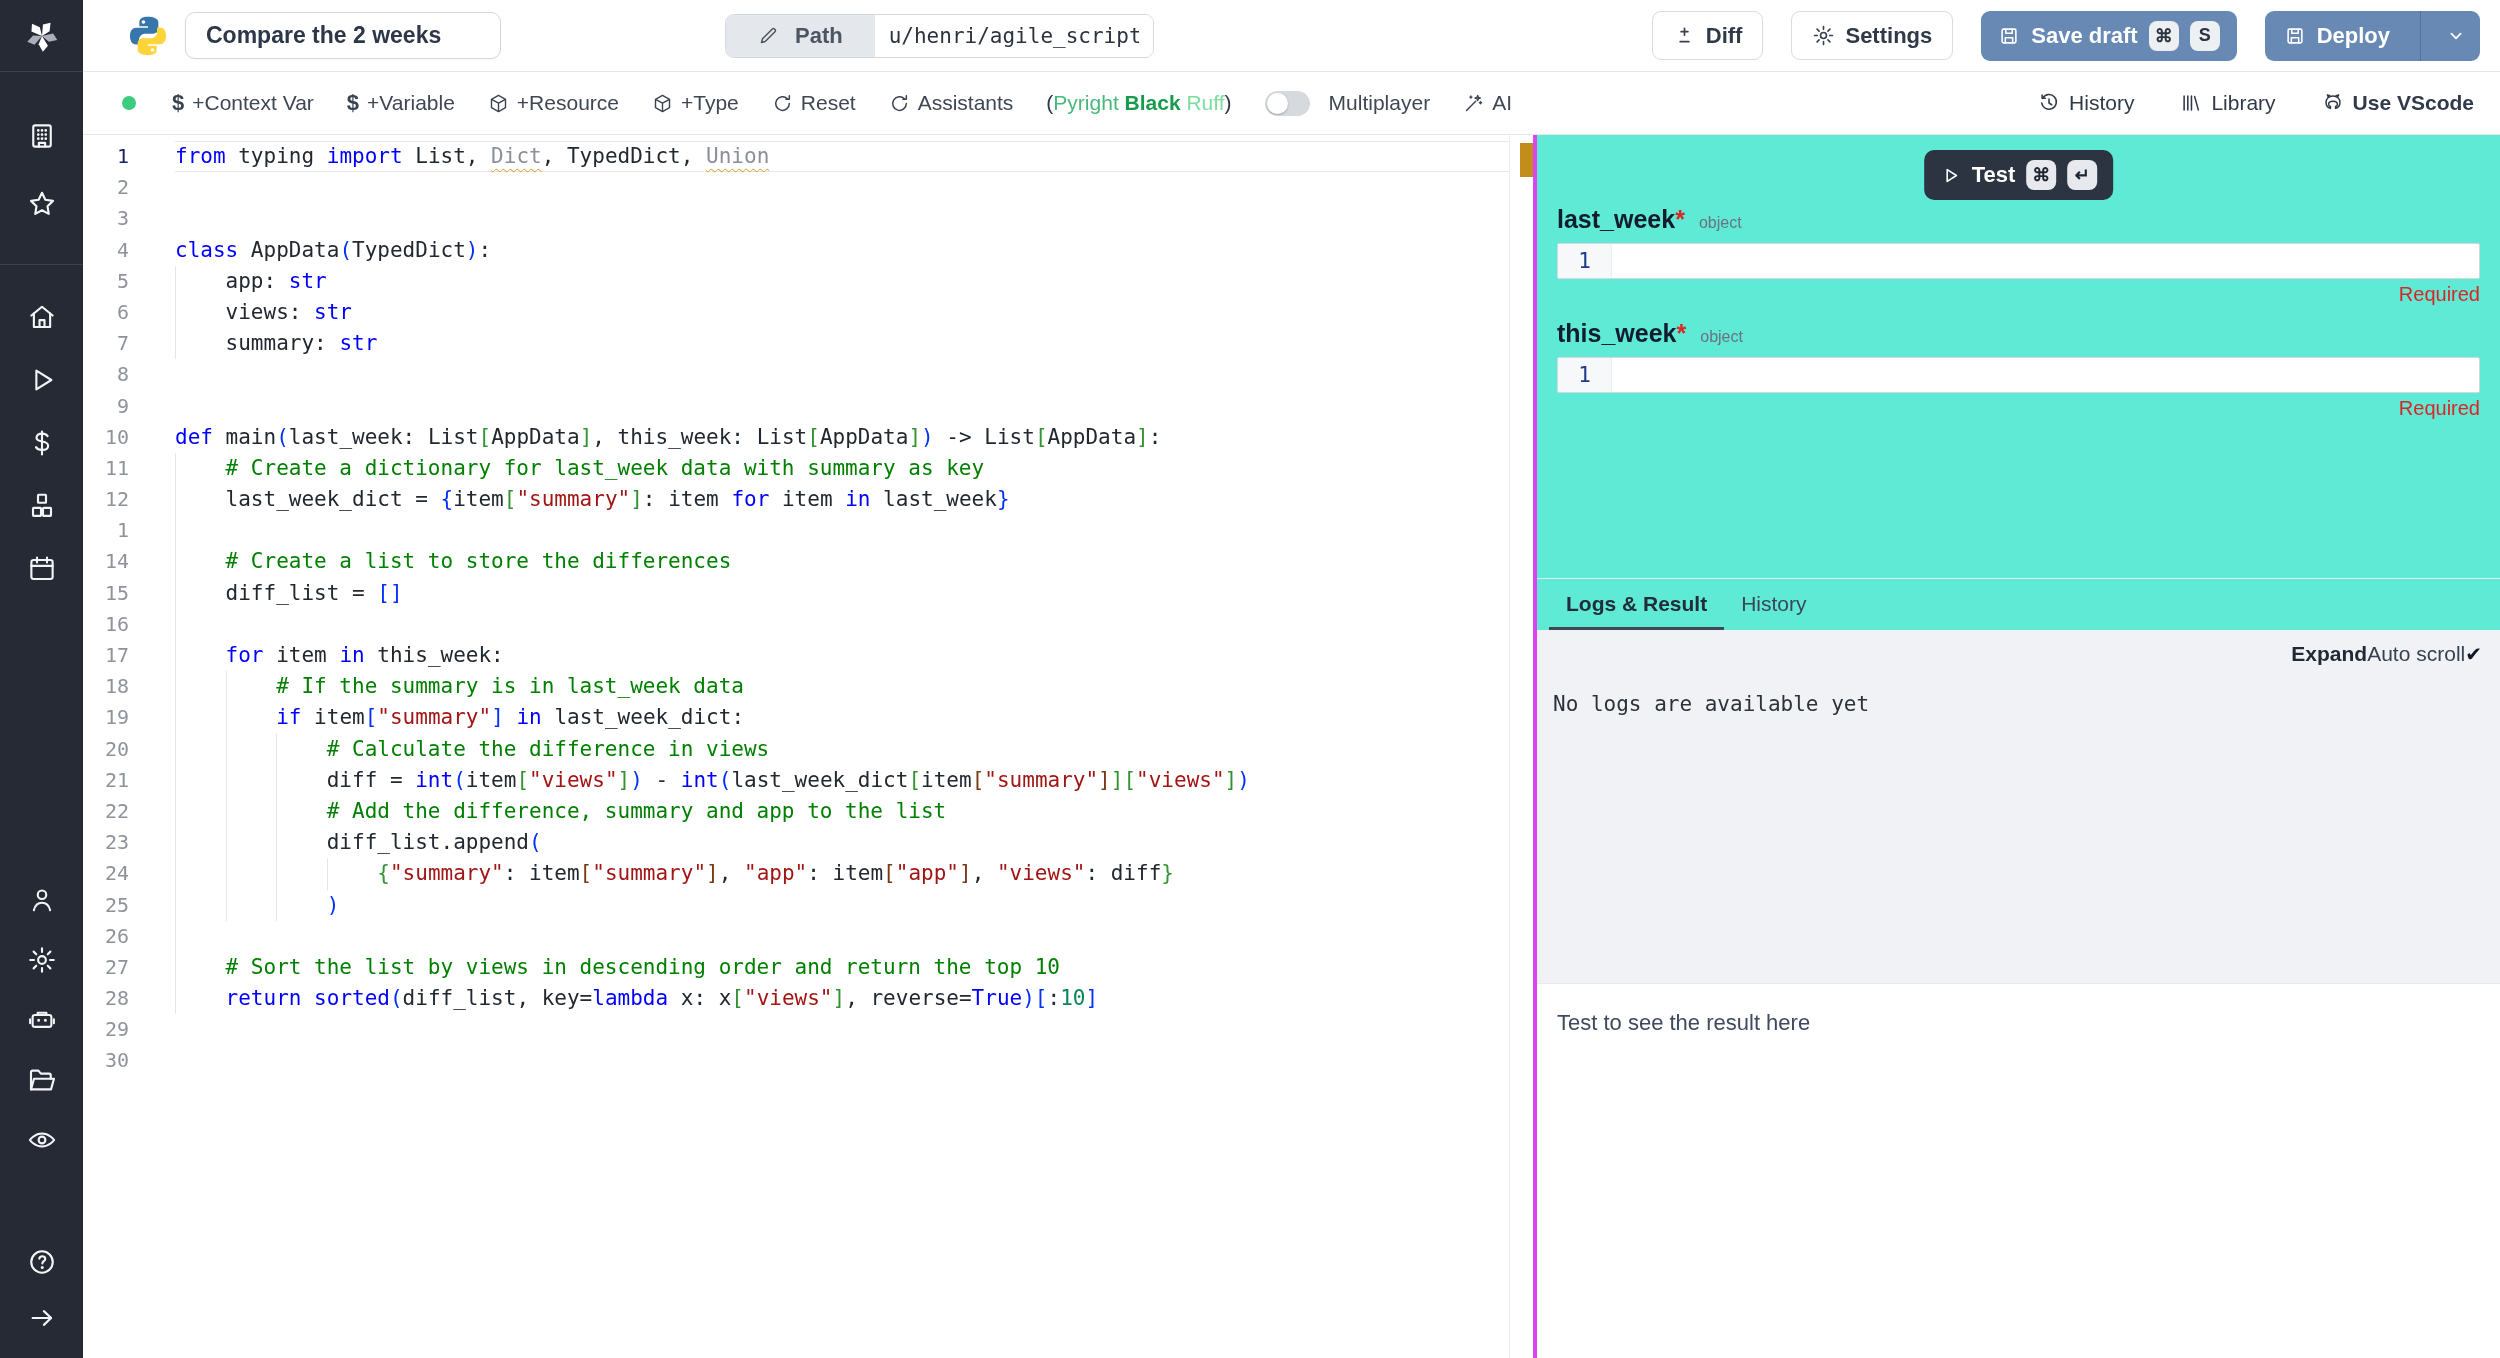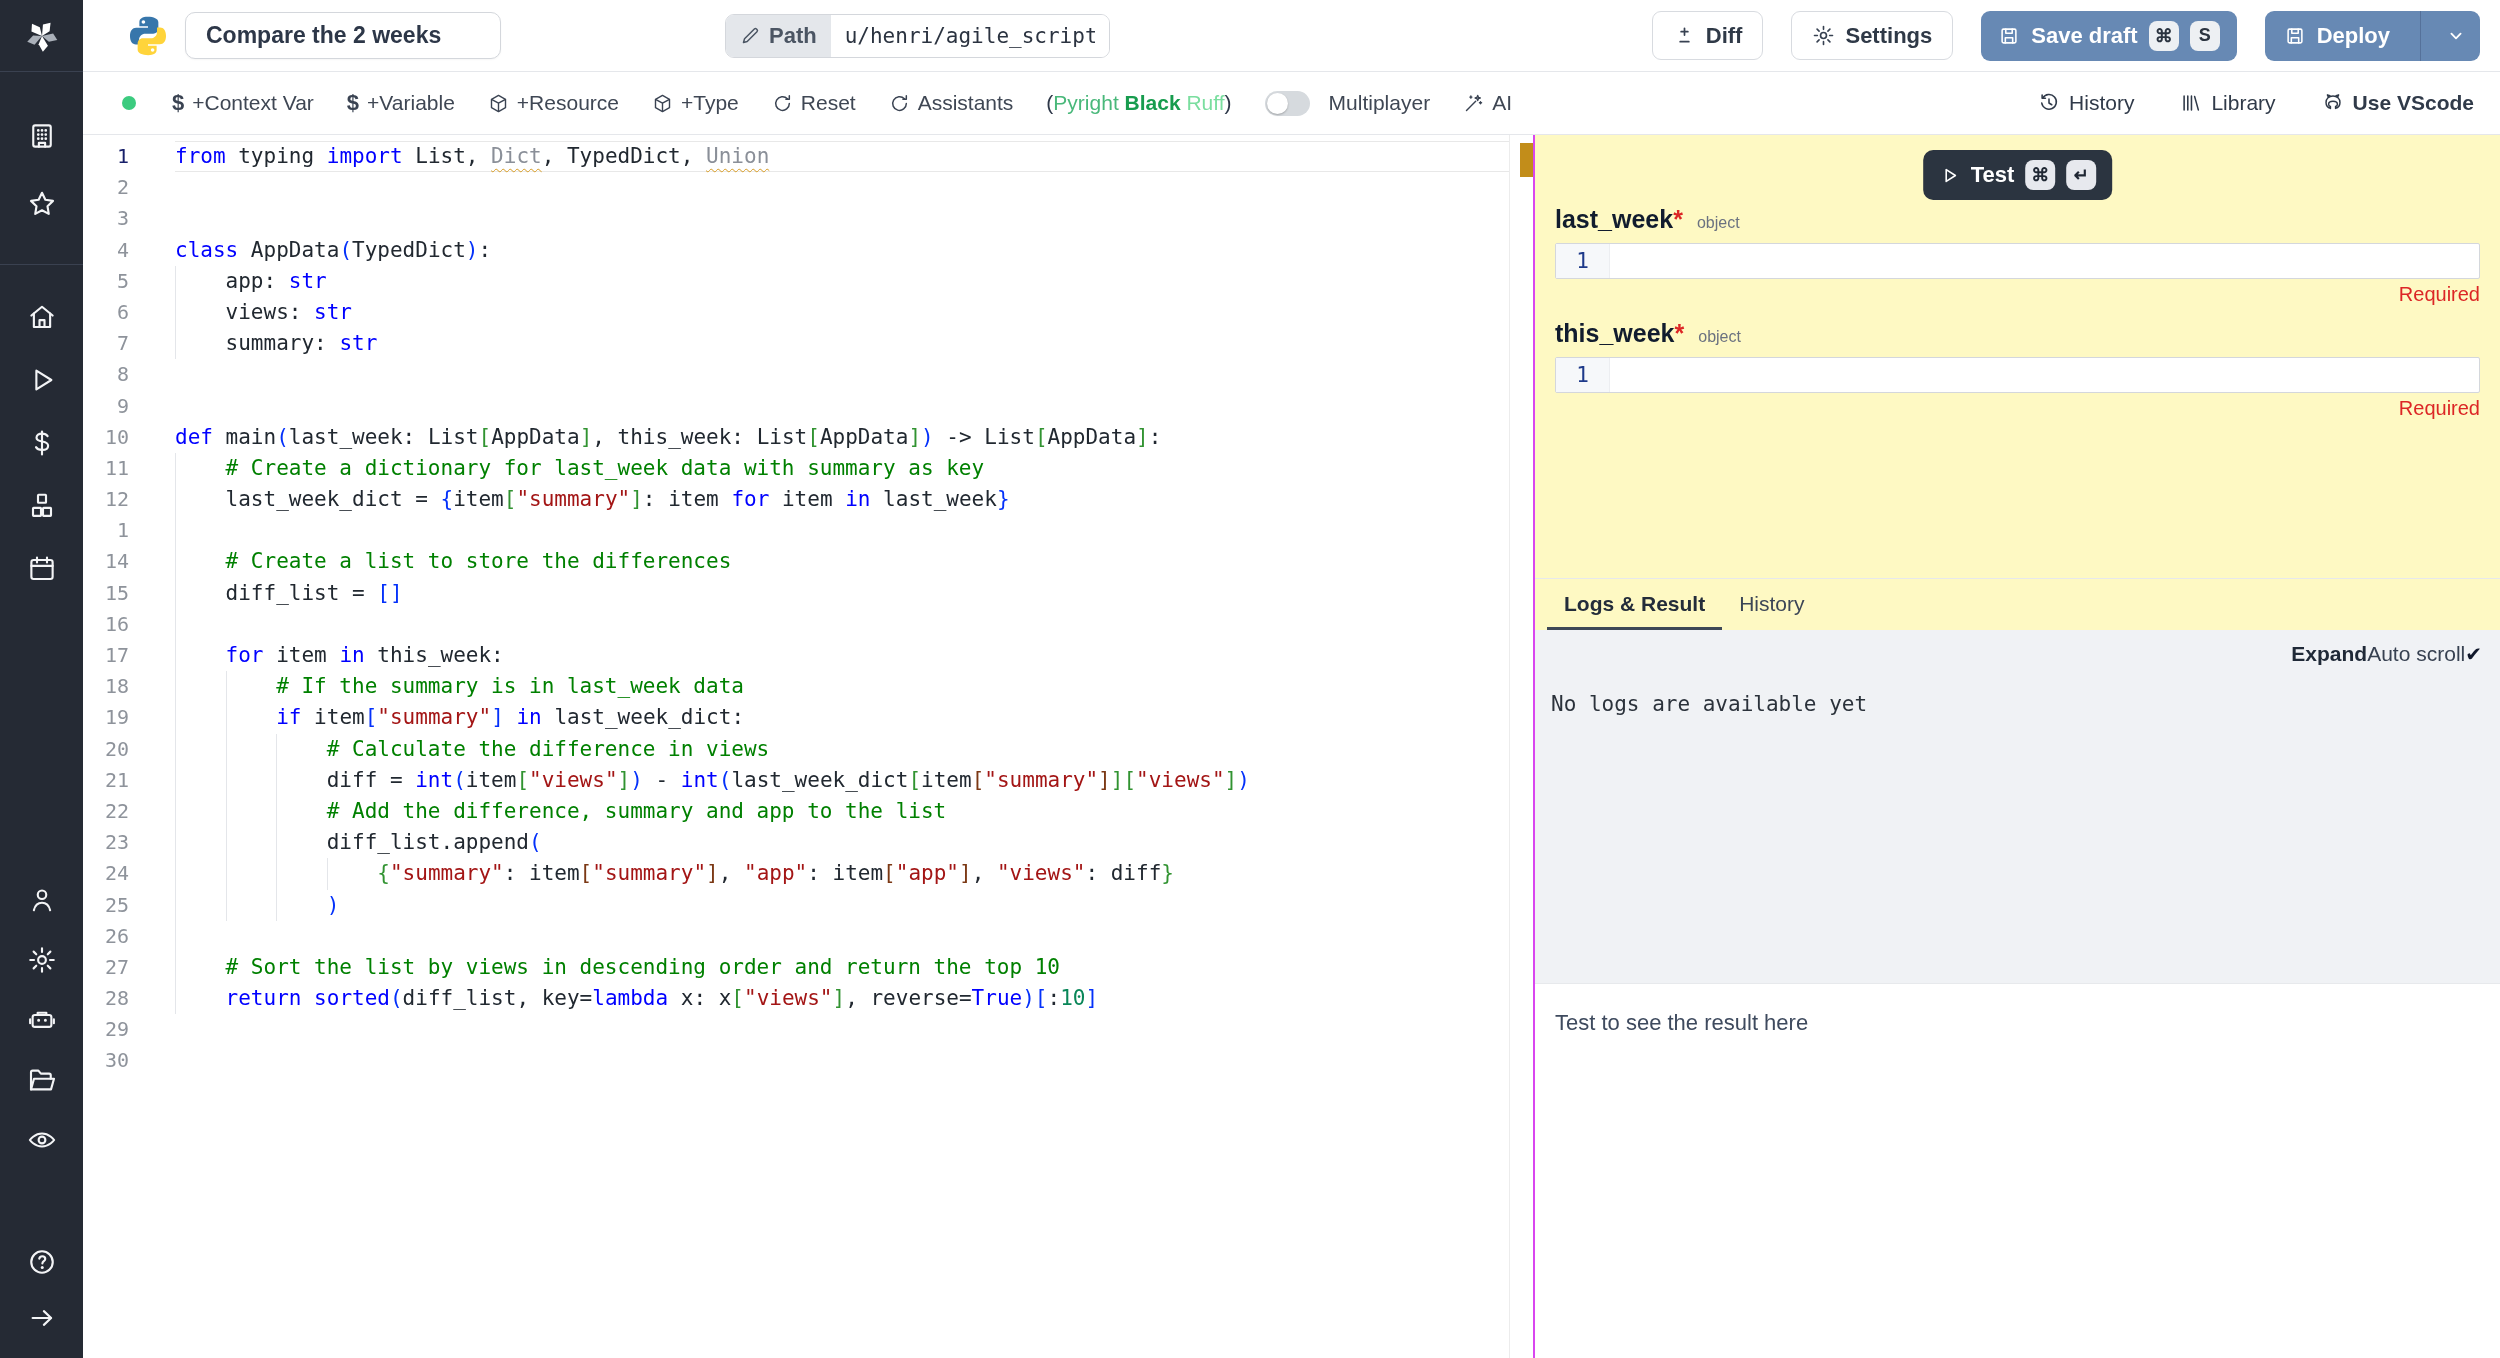--- a/index.html
+++ b/index.html
@@ -15,21 +15,21 @@
   #sb-divider { height:1px; background:#3a4150; width:83px; margin-top:40px; }
 
   
   #topbar { position:absolute; left:83px; top:0; right:0; height:72px; background:#fff;
             border-bottom:1px solid #e5e7eb; display:flex; align-items:center; padding-left:42px; }
   #py-logo { width:46px; height:48px; margin-right:14px; flex:none; }
   #title-input { width:316px; height:47px; border:1px solid #d4d7dc; border-radius:10px;
                  font-family:"Liberation Sans",sans-serif; font-size:23px; font-weight:700; color:#2d3748;
                  padding:0 20px; box-shadow:0 1px 2px rgba(0,0,0,.04); outline:none; }
   #path-group { display:flex; margin-left:224px; height:44px; border:1px solid #d4d7dc; border-radius:9px; overflow:hidden; }
-  #path-chip { background:#e4e7eb; display:flex; align-items:center; gap:8px; padding:0 14px;
+  #path-chip { background:#e4e7eb; display:flex; align-items:center; gap:16px; padding:0 32px;
                font-size:22px; font-weight:600; color:#4b5563; }
   #path-chip svg { width:21px; height:21px; color:#4b5563; }
   #path-input { width:278px; border:none; outline:none; font-family:"DejaVu Sans Mono",monospace;
                 font-size:21px; color:#2b3340; padding:16px 14px; }
   #topbar-right { margin-left:auto; margin-right:20px; display:flex; align-items:center; gap:28px; }
   .tb-btn { height:49px; display:flex; align-items:center; gap:10px; background:#fff;
             border:1px solid #d8dbe0; border-radius:9px; padding:0 20px; font-size:22px;
             font-weight:600; color:#2f3947; cursor:pointer; }
   .tb-btn svg { width:23px; height:23px; color:#374151; }
   .blue-btn { height:50px; background:#6789b4; border:none; border-radius:9px; color:#fff;
@@ -73,21 +73,21 @@
   .code-line.active { box-shadow:inset 0 1px 0 #e8e8e8, inset 0 -1px 0 #e8e8e8; }
   .guide { position:absolute; top:0; bottom:0; width:1px; background:#e4e6ea; }
   .tk-k { color:#0000ff; } .tk-s { color:#a31515; } .tk-c { color:#008000; }
   .tk-n { color:#098658; } .tk-d { color:#212830; }
   .tk-b1 { color:#0431fa; } .tk-b2 { color:#319331; } .tk-b3 { color:#7b3814; }
   .tk-u { color:#8a8f98; text-decoration:underline wavy #d79b23; text-decoration-thickness:1px; text-underline-offset:5px; }
   #ruler { position:absolute; right:0; top:0; bottom:0; width:24px; border-left:1px solid #ececec; background:#fff; }
   #ruler-marker { position:absolute; top:8px; right:0; width:13px; height:34px; }
 
   
-  #rpanel { position:absolute; left:1533px; top:135px; right:0; bottom:0; background:#fef9c3; border-left:2px solid #d946ef; }
+  #rpanel { position:absolute; left:1533px; top:135px; right:0; bottom:0; background:#5eead4; border-left:4px solid #d946ef; }
   #test-btn { position:absolute; top:15px; left:50%; transform:translateX(-50%); height:50px;
               background:#2b3440; border:none; border-radius:10px; color:#fff; display:flex;
               align-items:center; gap:11px; padding:0 16px; font-size:22px; font-weight:600; cursor:pointer; font-family:inherit; }
   #test-btn svg { width:21px; height:21px; }
   #test-btn .kbd { background:#e7e9ee; color:#1f2733; }
   #args { position:absolute; top:70px; left:20px; right:20px; }
   .arg-label-row { display:flex; align-items:baseline; height:32px; }
   .arg-name { font-size:25px; font-weight:700; color:#111c2e; }
   .arg-star { font-size:25px; font-weight:700; color:#dc2626; }
   .arg-type { font-size:16px; color:#6b7280; margin-left:14px; }

